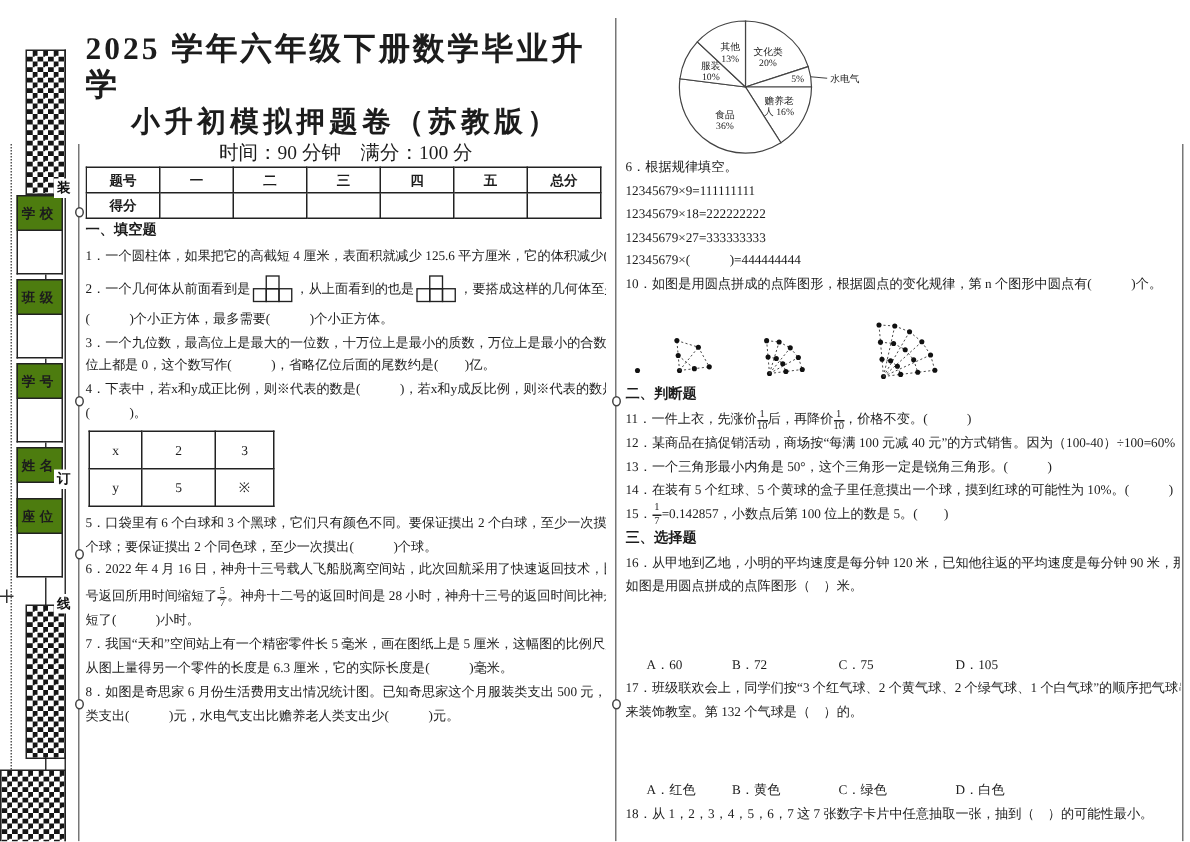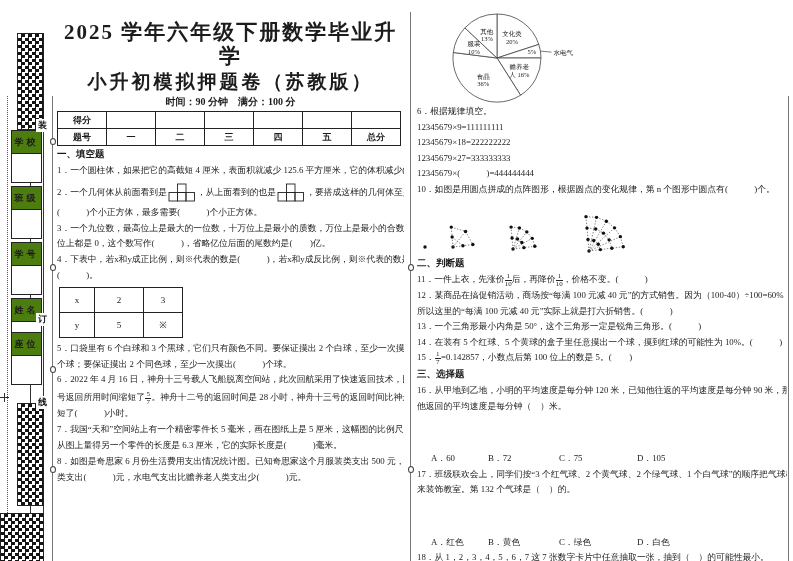--- a/index.html
+++ b/index.html
@@ -23,23 +23,23 @@
   .mbox{height:28px;border:1px solid #222;border-top:none;background:#fff;}
   .bindchar{position:absolute;left:36px;width:13px;font-size:9px;font-weight:bold;background:#fff;
             text-align:center;color:#111;}
   .reg-dot{position:absolute;width:4px;height:5px;border:0.8px solid #444;border-radius:50%;background:#fff;}
   .cropmark{position:absolute;left:0px;top:393px;width:9px;height:9px;}
   .cropmark:before{content:"";position:absolute;left:0;top:4px;width:9px;height:1px;background:#333;}
   .cropmark:after{content:"";position:absolute;left:4px;top:0;width:1px;height:9px;background:#333;}
   
   .col-left{position:absolute;left:57px;top:20px;width:347px;overflow:hidden;}
   .col-right{position:absolute;left:417px;top:8px;width:370px;overflow:hidden;}
-  .title1{text-align:center;font-size:21px;font-weight:bold;letter-spacing:2px;line-height:24px;}
+  .title1{text-align:left;font-size:21px;font-weight:bold;letter-spacing:2px;line-height:24px;}
   .title2{text-align:center;font-size:19px;font-weight:bold;letter-spacing:3px;line-height:28px;}
-  .info{text-align:center;font-size:10px;font-weight:bold;line-height:12px;}
+  .info{text-align:center;font-size:13px;font-weight:normal;line-height:12px;}
   table.score{border-collapse:collapse;table-layout:fixed;width:344px;margin-top:3px;}
   table.score td{border:1.2px solid #222;height:16px;text-align:center;font-size:9px;font-weight:bold;padding:0;}
   .sec{font-size:9.5px;font-weight:bold;line-height:17px;}
   .line{font-size:8.8px;line-height:15.8px;white-space:nowrap;}
   .col-right .line{line-height:15.5px;}
   .fig-t{display:inline-block;vertical-align:middle;margin:0 1px;}
   .q2line{line-height:26px;}
   table.xy{border-collapse:collapse;table-layout:fixed;margin:3px 0 3px 2px;}
   table.xy td{border:1.1px solid #222;height:24px;text-align:center;font-size:9px;padding:0;}
   .frac{display:inline-block;vertical-align:-0.55em;text-align:center;font-size:7px;line-height:1.05;}
@@ -102,36 +102,36 @@
   <div class="reg-dot" style="left:408px;top:466px"></div>
 
   <div class="col-left">
     <div class="title1">2025 学年六年级下册数学毕业升学</div>
     <div class="title2">小升初模拟押题卷（苏教版）</div>
     <div class="info">时间：90 分钟　满分：100 分</div>
 
     <table class="score">
       <tbody>
           <tr>
-        <td>得分</td>
-        <td></td>
-        <td></td>
-        <td></td>
-        <td></td>
-        <td></td>
-        <td></td>
-      </tr>
-      <tr>
         <td>题号</td>
         <td>一</td>
         <td>二</td>
         <td>三</td>
         <td>四</td>
         <td>五</td>
         <td>总分</td>
+      </tr>
+      <tr>
+        <td>得分</td>
+        <td></td>
+        <td></td>
+        <td></td>
+        <td></td>
+        <td></td>
+        <td></td>
       </tr>
     </tbody>
       </table>
 
     <div class="sec">一、填空题</div>
 
     <div class="line">1．一个圆柱体，如果把它的高截短 4 厘米，表面积就减少 125.6 平方厘米，它的体积减少(　　　)</div>
 
     <div class="line q2line">
       <span>2．一个几何体从前面看到是</span><svg class="fig-t" width="28" height="19" viewBox="0 0 28 19">
@@ -294,32 +294,31 @@
         </svg>
     </div>
 
     <div class="sec">二、判断题</div>
 
     <div class="line fracline">
       <span>11．一件上衣，先涨价</span><span class="frac"><span class="num">1</span><span class="den">10</span></span><span>后，再降价</span><span class="frac"><span class="num">1</span><span class="den">10</span></span><span>，价格不变。(　　　)</span>
     </div>
 
     <div class="line">12．某商品在搞促销活动，商场按“每满 100 元减 40 元”的方式销售。因为（100-40）÷100=60%，</div>
-    <div class="line">所以这里的“每满 100 元减 40 元”实际上就是打六折销售。(　　　)</div>
     <div class="line">13．一个三角形最小内角是 50°，这个三角形一定是锐角三角形。(　　　)</div>
     <div class="line">14．在装有 5 个红球、5 个黄球的盒子里任意摸出一个球，摸到红球的可能性为 10%。(　　　)</div>
 
     <div class="line fracline">
       <span>15．</span><span class="frac"><span class="num">1</span><span class="den">7</span></span><span>=0.142857，小数点后第 100 位上的数是 5。(　　)</span>
     </div>
 
     <div class="sec">三、选择题</div>
 
     <div class="line">16．从甲地到乙地，小明的平均速度是每分钟 120 米，已知他往返的平均速度是每分钟 90 米，那么</div>
-    <div class="line">他返回的平均速度是每分钟（　）米。</div>
+    <div class="line">如图是用圆点拼成的点阵图形（　）米。</div>
     <div class="line opts">
       <span class="o0">A．60</span><span class="o1">B．72</span><span class="o2">C．75</span><span>D．105</span>
     </div>
 
     <div class="line">17．班级联欢会上，同学们按“3 个红气球、2 个黄气球、2 个绿气球、1 个白气球”的顺序把气球串起</div>
     <div class="line">来装饰教室。第 132 个气球是（　）的。</div>
     <div class="line opts">
       <span class="o0">A．红色</span><span class="o1">B．黄色</span><span class="o2">C．绿色</span><span>D．白色</span>
     </div>
 

